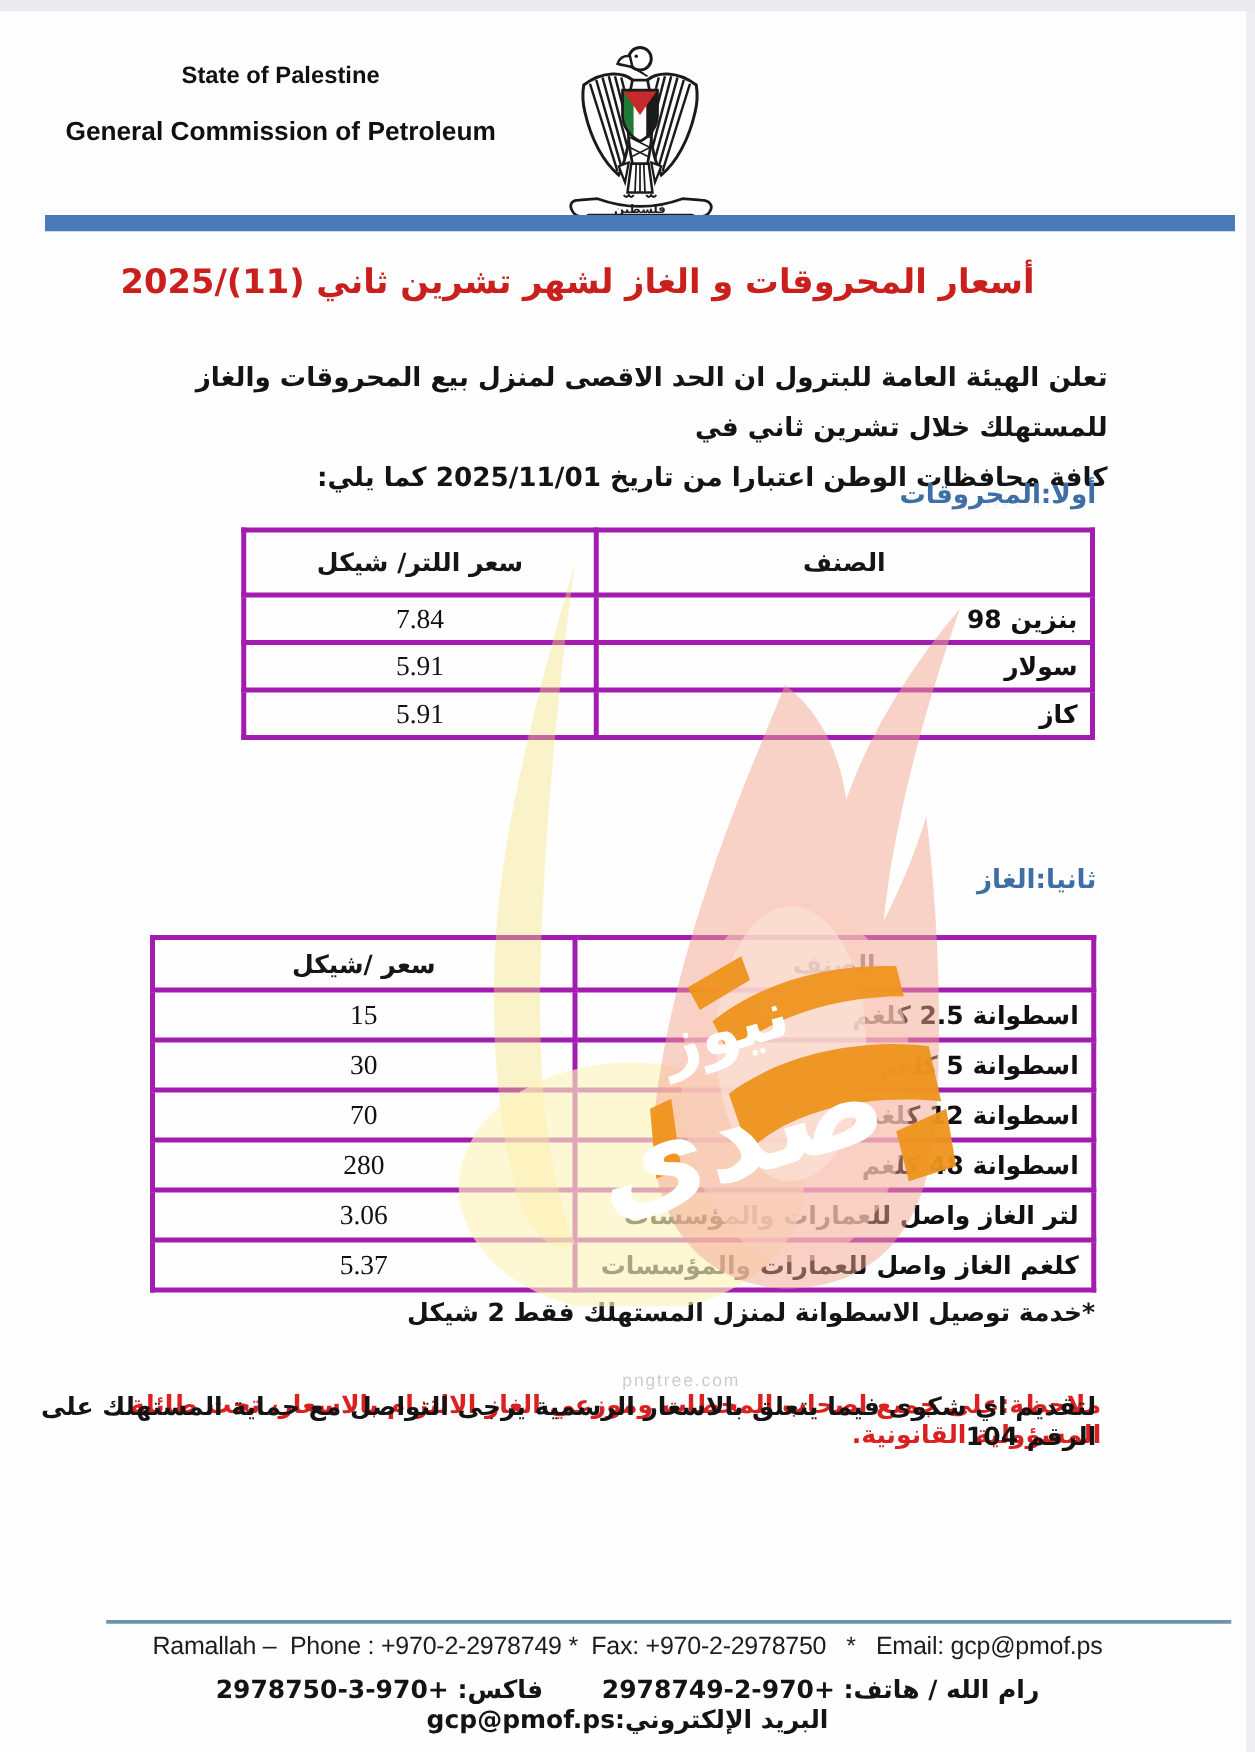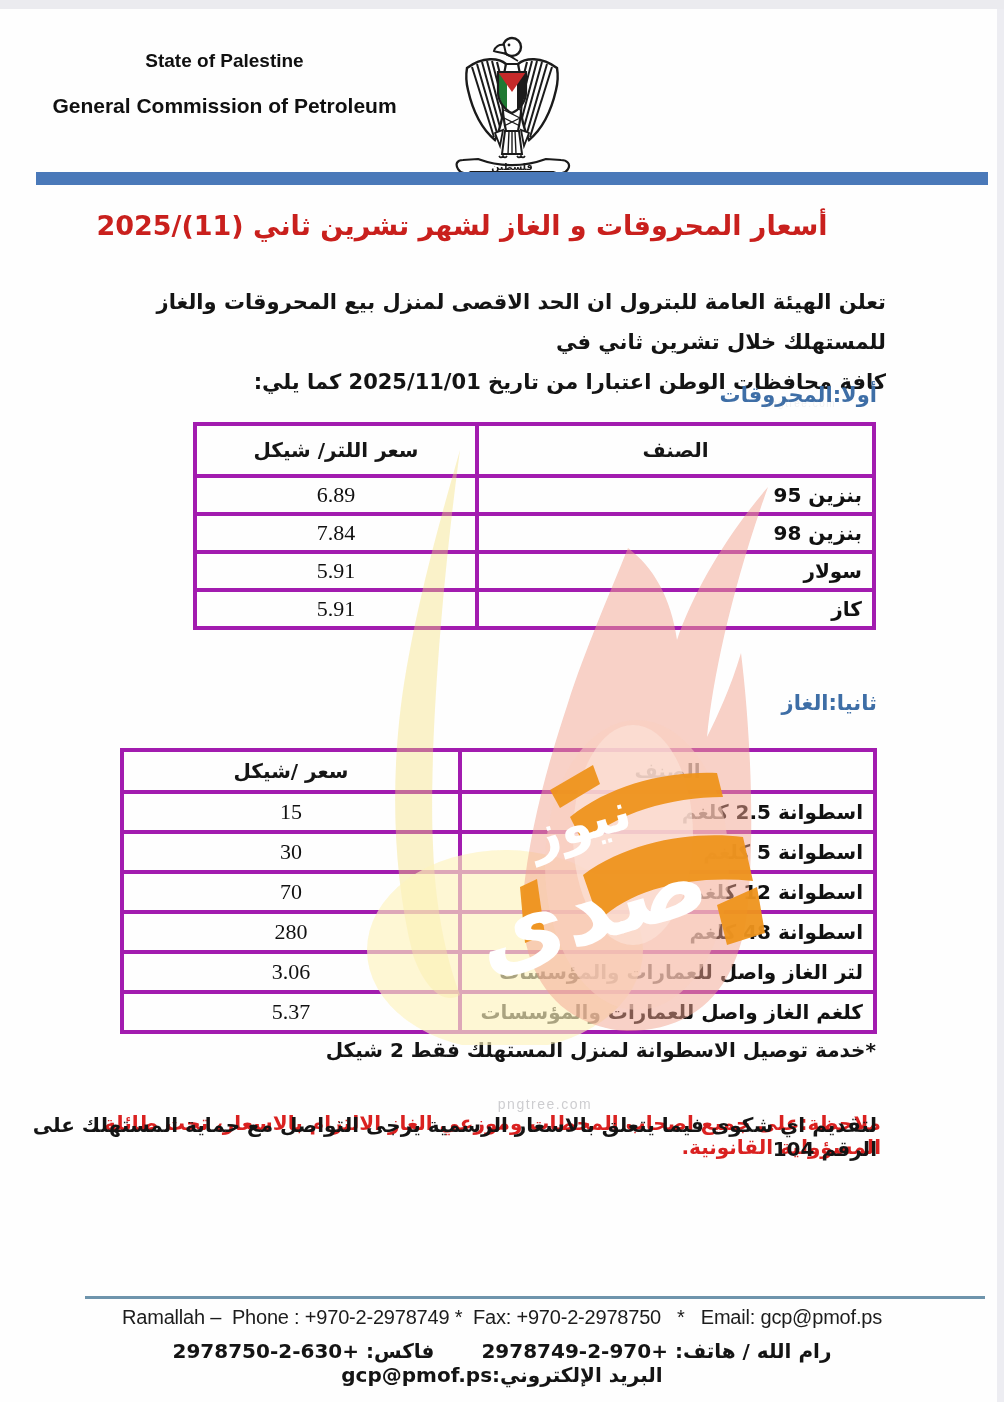--- a/index.html
+++ b/index.html
@@ -153,24 +153,20 @@
       <colgroup>
           <col style="width:282px">
           <col style="width:397px">
         </colgroup>
       <tbody>
           <tr class="hrow">
         <td class="hprice">سعر اللتر/ شيكل</td>
         <td class="hitem">الصنف</td>
       </tr>
       <tr class="drow">
-        <td class="price">6.89</td>
-        <td class="item">بنزين 95</td>
-      </tr>
-      <tr class="drow">
         <td class="price">7.84</td>
         <td class="item">بنزين 98</td>
       </tr>
       <tr class="drow">
         <td class="price">5.91</td>
         <td class="item">سولار</td>
       </tr>
       <tr class="drow">
         <td class="price">5.91</td>
         <td class="item">كاز</td>
@@ -221,21 +217,21 @@
     <div class="note warning">ملاحظة:على جميع اصحاب المحطات وموزعي الغاز الالتزام بالاسعار، تحت طائلة المسؤولية القانونية.</div>
     <div class="note complaint">لتقديم اي شكوى فيما يتعلق بالاسعار الرسمية يرجى التواصل مع حماية المستهلك على الرقم 104</div>
 
     <div class="wm-site small">pngtree.com</div>
     <div class="wm-site big">pngtree.com</div>
 
     <div class="footer-rule"></div>
     <div class="footer-en">Ramallah –  Phone : +970-2-2978749 *  Fax: +970-2-2978750   *   Email: gcp@pmof.ps</div>
     <div class="footer-ar">
       <span>رام الله / هاتف: +970-2-2978749</span>
-      <span>فاكس: +630-2-2978750</span>
+      <span>فاكس: +970-3-2978750</span>
       <span>البريد الإلكتروني:gcp@pmof.ps</span>
     </div>
   </div>
 
   <div class="flame">
     <svg viewBox="0 0 450 610" width="450" height="610">
 
       <path d="M95,15 C75,85 48,180 36,270 C26,350 28,440 48,520 C60,555 80,570 95,560 C80,520 70,470 68,410 C64,330 74,170 95,15 Z" fill="#f6e07a" opacity="0.40"></path>
 
       <ellipse cx="140" cy="515" rx="138" ry="100" fill="#fdf3bd" opacity="0.65"></ellipse>

